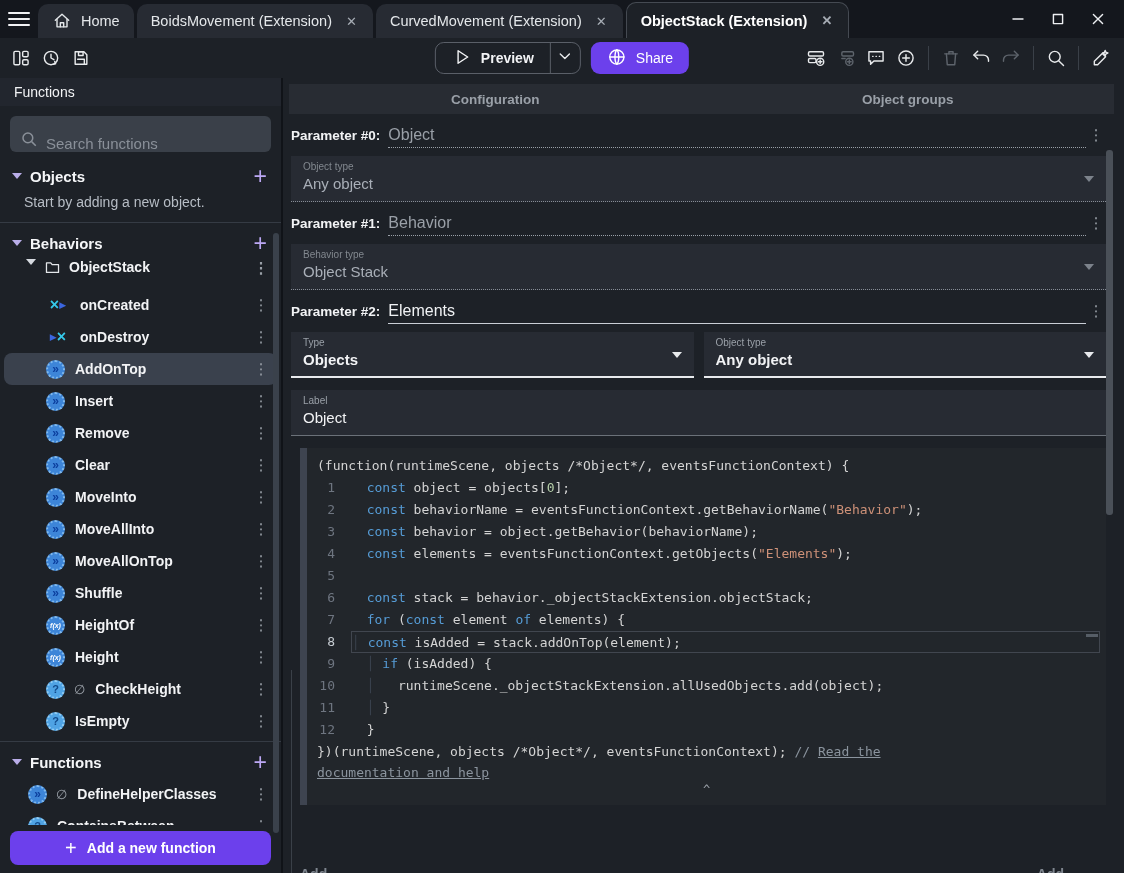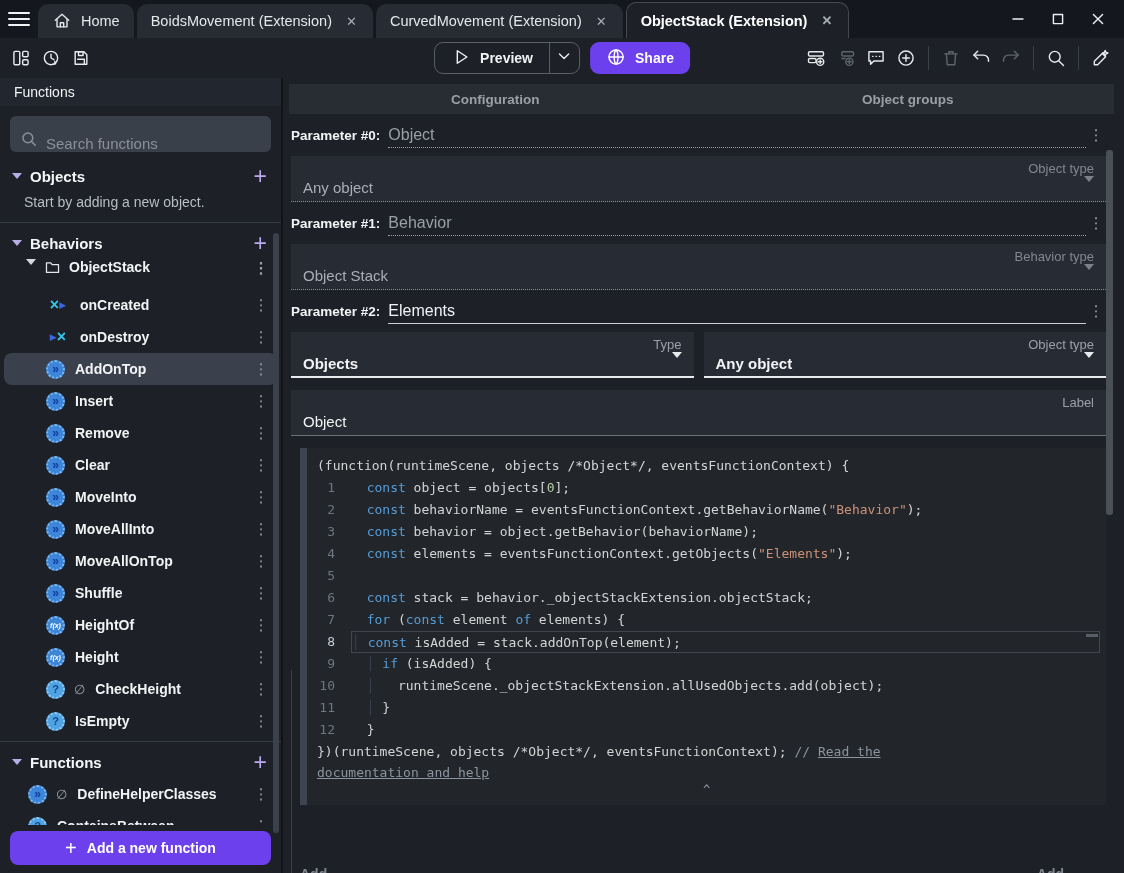--- a/index.html
+++ b/index.html
@@ -27,21 +27,21 @@
   .tb-left { display:flex; align-items:center; padding-left:6px; }
   .tb-center { position:absolute; left:50%; transform:translateX(-50%); display:flex; align-items:center; gap:10px; }
   .tb-right { margin-left:auto; display:flex; align-items:center; padding-right:8px; }
   .tb-btn { width:30px; height:30px; display:flex; align-items:center; justify-content:center; color:#E8EAEC; cursor:pointer; }
   .tb-btn.disabled { color:#5E646C; }
   .tb-divider { width:1px; height:24px; background:#3A4048; margin:0 7px; }
   .preview-group { display:flex; align-items:stretch; border:1px solid #5A5F68; border-radius:9px; height:32px; overflow:hidden; }
   .preview-main { display:flex; align-items:center; gap:9px; padding:0 16px; color:#F2F3F5; font-weight:700; font-size:14px; cursor:pointer; }
   .preview-arrow { display:flex; align-items:center; justify-content:center; width:30px; border-left:1px solid #5A5F68; color:#E8EAEC; cursor:pointer; }
   .share-btn { display:flex; align-items:center; gap:9px; background:#6C40EC; border-radius:9px; height:32px;
-               padding:0 16px; color:#FFFFFF; font-weight:700; font-size:14px; cursor:pointer; }
+               padding:0 16px; color:#FFFFFF; font-weight:400; font-size:14px; cursor:pointer; }
 
   
   .content { flex:1; display:flex; min-height:0; }
 
   
   .sidebar { width:283px; background:#1D2127; display:flex; flex-direction:column; position:relative; border-right:2px solid #101318; }
   .side-header { height:28px; background:#22262E; color:#F2F3F5; font-size:14px; display:flex; align-items:center; padding-left:14px; flex:0 0 auto; }
   .search-box { margin:10px 10px 8px 10px; height:36px; background:#3A4049; border-radius:6px; display:flex; align-items:flex-end; padding:0 10px; flex:0 0 auto; }
   .search-box input { flex:1; background:transparent; border:none; outline:none; color:#E6E8EB; font-size:15px; margin-left:8px; font-family:"Liberation Sans",sans-serif; }
   .search-box input::placeholder { color:#8A9099; }
@@ -85,21 +85,21 @@
   .mtab.active { background:#46474F; color:#FFFFFF; }
   .mtab.active::after { content:""; position:absolute; left:0; right:0; bottom:0; height:3px; background:#B7A4F0; }
   .params { padding:12px 18px 0 8px; }
   .param-head { display:flex; align-items:baseline; margin-bottom:8px; }
   .param-head .p-label { color:#F2F3F5; font-weight:700; font-size:13.5px; white-space:nowrap; }
   .param-head .p-name { flex:1; margin-left:8px; font-size:16px; padding-bottom:3px; }
   .param-head .p-name.off { color:#9AA0A8; border-bottom:1px dotted #9AA0A8; }
   .param-head .p-name.on { color:#F0F2F4; border-bottom:1px solid #C9CED6; }
   .fields-row { display:flex; gap:10px; margin-bottom:12px; }
   .field { background:#272B33; height:46px; padding:5px 12px; position:relative; flex:1; min-width:0; }
-  .field .f-label { font-size:13px; color:#9AA0A8;text-align:right; }
+  .field .f-label { font-size:10px; color:#9AA0A8; }
   .field .f-value { font-size:15px; color:#F2F3F5; margin-top:3px; font-weight:700; white-space:nowrap; }
   .field.disabled { border-bottom:1px dotted #878D96; }
   .field.disabled .f-label { color:#82888F; }
   .field.disabled .f-value { color:#A9AFB8; font-weight:400; }
   .field.enabled-select { border-bottom:2px solid #E8EAED; }
   .field.textfield { border-bottom:1px solid #6B7179; }
   .field.textfield .f-value { font-weight:400; }
   .sel-arrow { position:absolute; right:12px; top:20px; width:0; height:0;
                border-left:5.5px solid transparent; border-right:5.5px solid transparent; border-top:6.5px solid #E8EAED; }
   .field.disabled .sel-arrow { border-top-color:#7C828B; }

